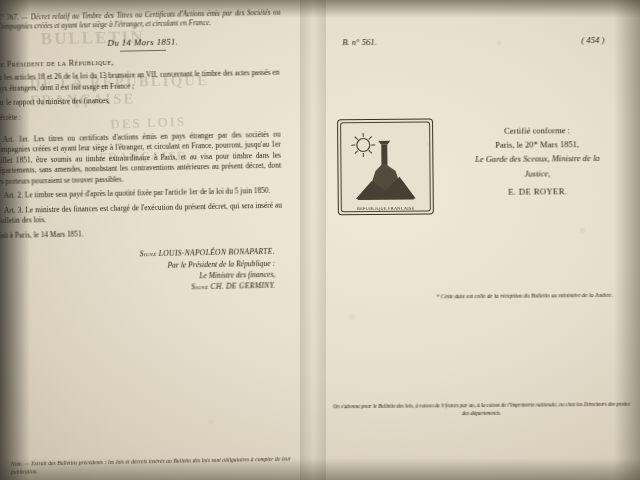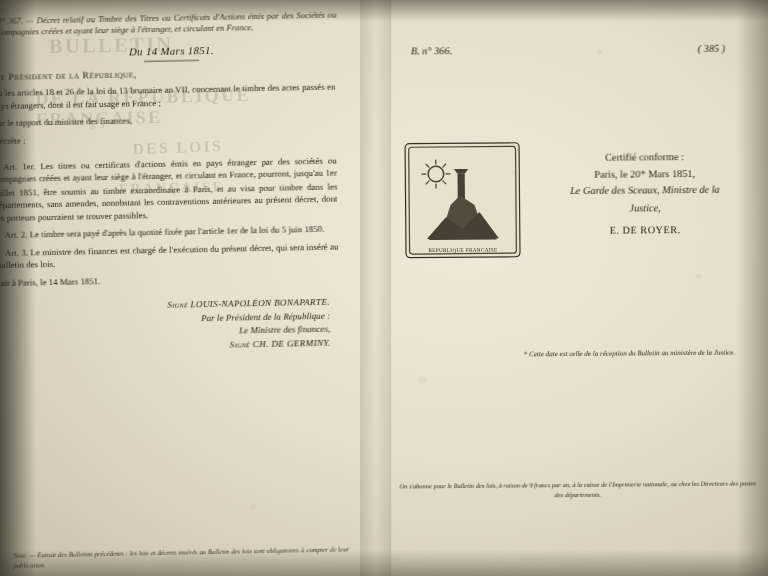--- a/index.html
+++ b/index.html
@@ -276,22 +276,22 @@
         <div>Par le Président de la République :</div>
         <div>Le Ministre des finances,</div>
         <div class="sc">Signé CH. DE GERMINY.</div>
       </div>
     </div>
     <div class="l-foot blur-soft">Note. — Extrait des Bulletins précédents : les lois et décrets insérés au Bulletin des lois sont obligatoires à compter de leur publication.</div>
   </div>
 
   <div class="right-page">
     <div class="r-header blur-soft">
-      <span>B. n° 366.</span>
-      <span>( 385 )</span>
+      <span>B. n° 561.</span>
+      <span>( 454 )</span>
     </div>
 
     <div class="r-seal">
       <div class="seal-ring"></div>
       <div class="seal-ring2"></div>
       <svg width="96" height="96" viewBox="0 0 96 96" style="position:absolute;left:0;top:0;">
         <g fill="#2b2419" opacity="0.85">
           <circle cx="26" cy="26" r="6.5" fill="none" stroke="#2b2419" stroke-width="1.2"></circle>
           <g stroke="#2b2419" stroke-width="1">
             <line x1="26" y1="14" x2="26" y2="18"></line>

